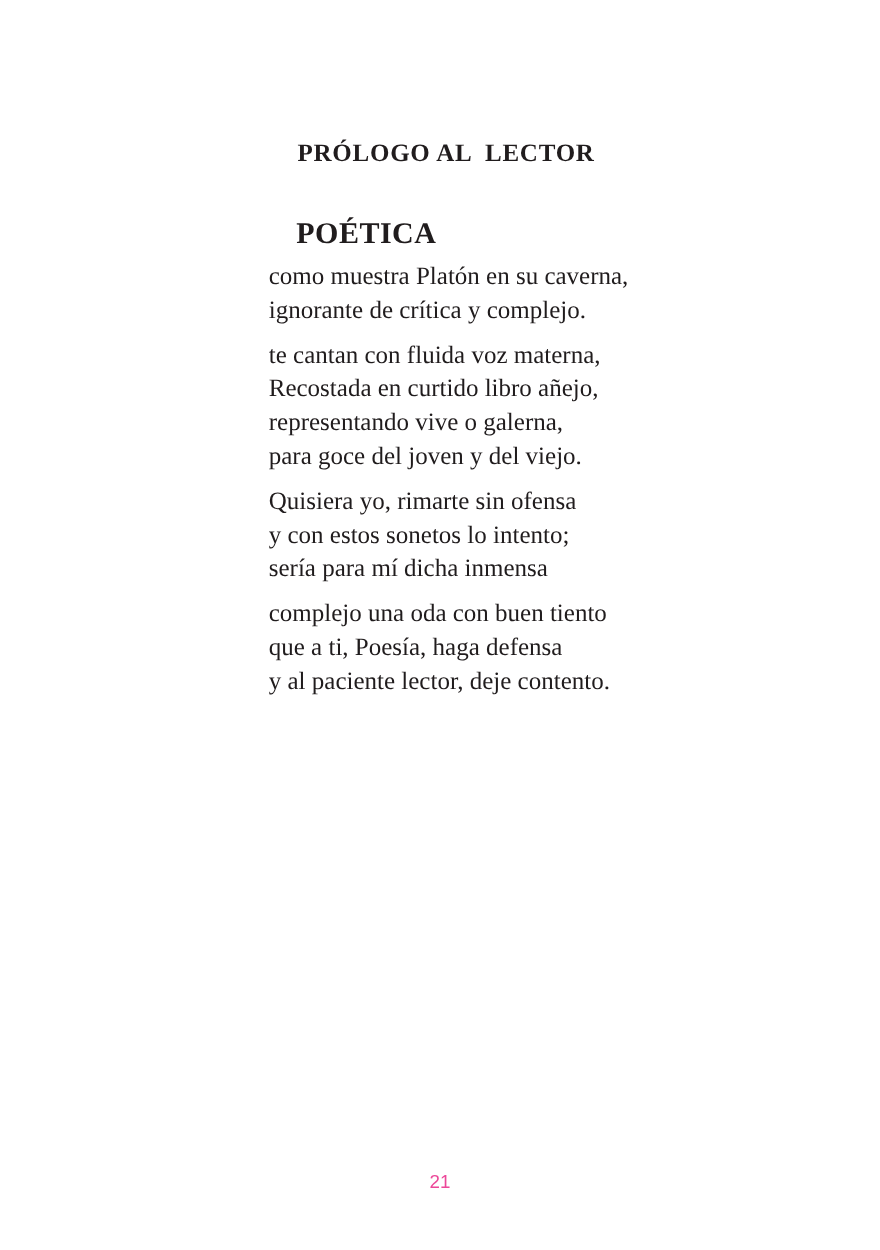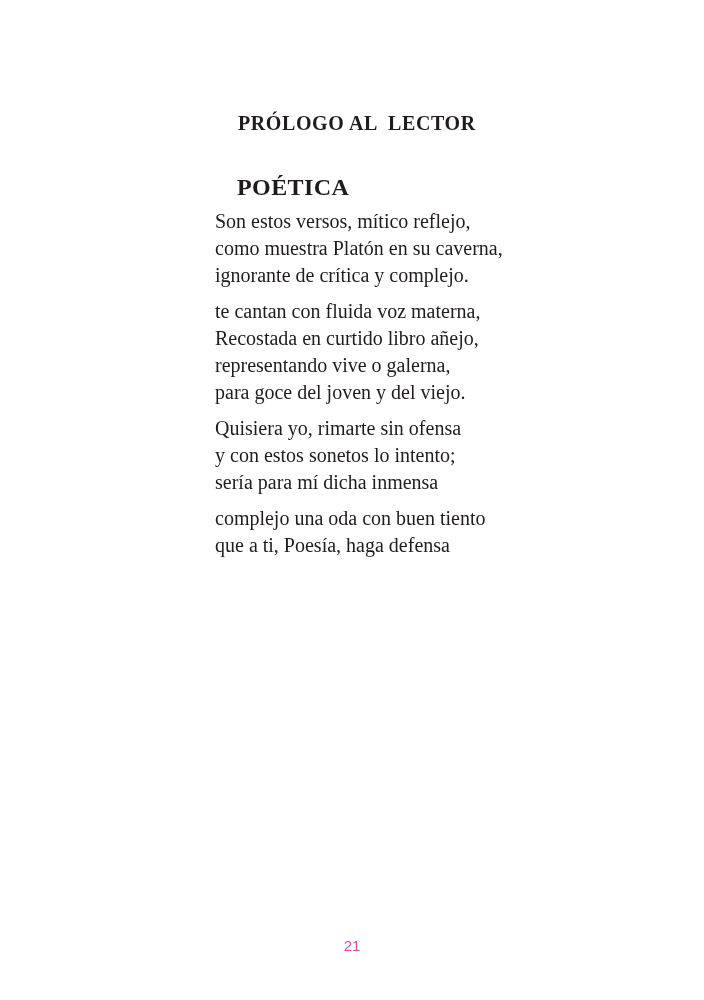--- a/index.html
+++ b/index.html
@@ -65,34 +65,34 @@
   }
 </style>
 </head>
 <body>
 
 <div class="page">
   <h1 class="title">PRÓLOGO AL  LECTOR</h1>
   <h2 class="subtitle">POÉTICA</h2>
   <div class="poem">
       <div class="stanza">
-        <div class="poem-line">Son estos versos, mítico reflejo,</div>
         <div class="poem-line">como muestra Platón en su caverna,</div>
         <div class="poem-line">ignorante de crítica y complejo.</div>
       </div>
       <div class="stanza">
         <div class="poem-line">te cantan con fluida voz materna,</div>
         <div class="poem-line">Recostada en curtido libro añejo,</div>
         <div class="poem-line">representando vive o galerna,</div>
         <div class="poem-line">para goce del joven y del viejo.</div>
       </div>
       <div class="stanza">
         <div class="poem-line">Quisiera yo, rimarte sin ofensa</div>
         <div class="poem-line">y con estos sonetos lo intento;</div>
         <div class="poem-line">sería para mí dicha inmensa</div>
       </div>
       <div class="stanza">
         <div class="poem-line">complejo una oda con buen tiento</div>
         <div class="poem-line">que a ti, Poesía, haga defensa</div>
+        <div class="poem-line">y al paciente lector, deje contento.</div>
       </div>
     </div>
   <div class="page-number">21</div>
 </div>
 
 </body></html>

